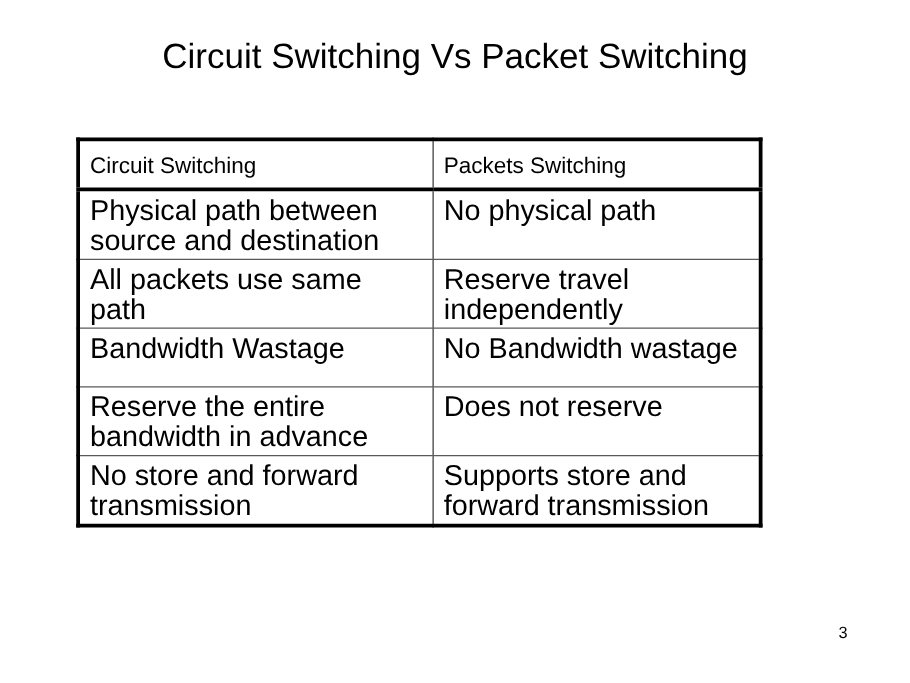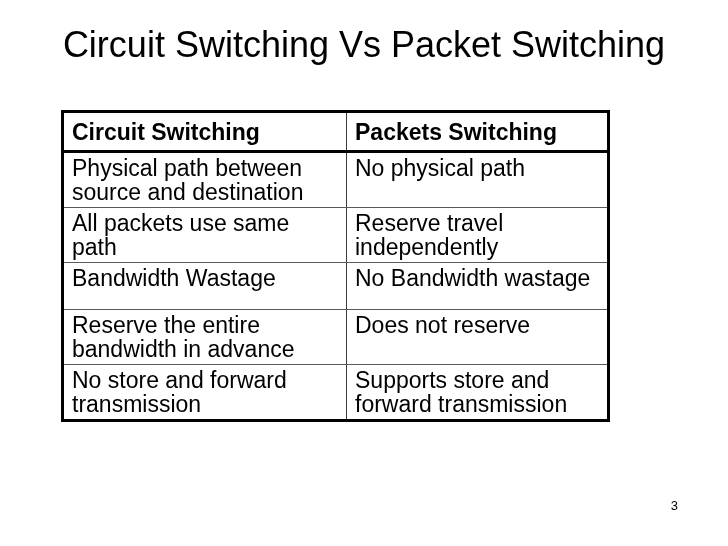--- a/index.html
+++ b/index.html
@@ -21,21 +21,21 @@
     inset: 0;
     background: #ffffff;
   }
 
   .slide-title {
     position: absolute;
     top: 28px;
     left: 0;
     width: 728px;
     text-align: center;
-    font-size: 36px;
+    font-size: 28px;
     font-weight: 400;
     line-height: 34px;
     color: #000000;
     letter-spacing: 0px;
     white-space: nowrap;
   }
 
   .compare-table {
     position: absolute;
     left: 61px;
@@ -62,22 +62,22 @@
     color: #000000;
     text-align: left;
     vertical-align: top;
     background: #ffffff;
   }
 
   .compare-table thead th {
     height: 33px;
     vertical-align: middle;
     border-bottom: 3px solid #000000;
-    font-weight: 700;
-    font-size: 23px;
+    font-weight: 400;
+    font-size: 18px;
     line-height: 26px;
     padding-top: 2px;
     padding-bottom: 2px;
   }
 
   .compare-table tbody tr td { height: 40px; }
 
   .compare-table tbody tr:last-child td { border-bottom: none; margin-left: 19px; }
 
   

